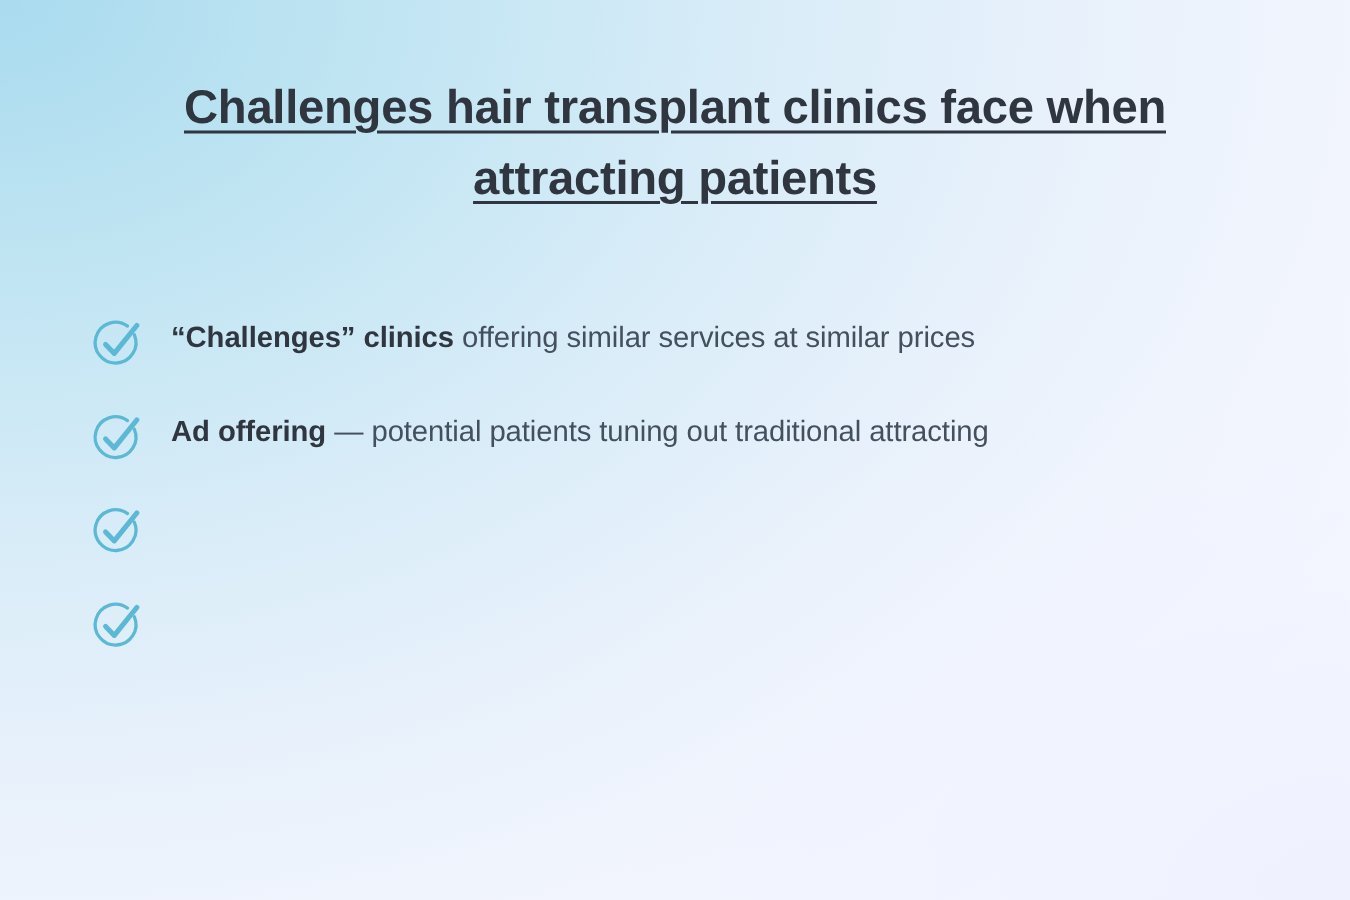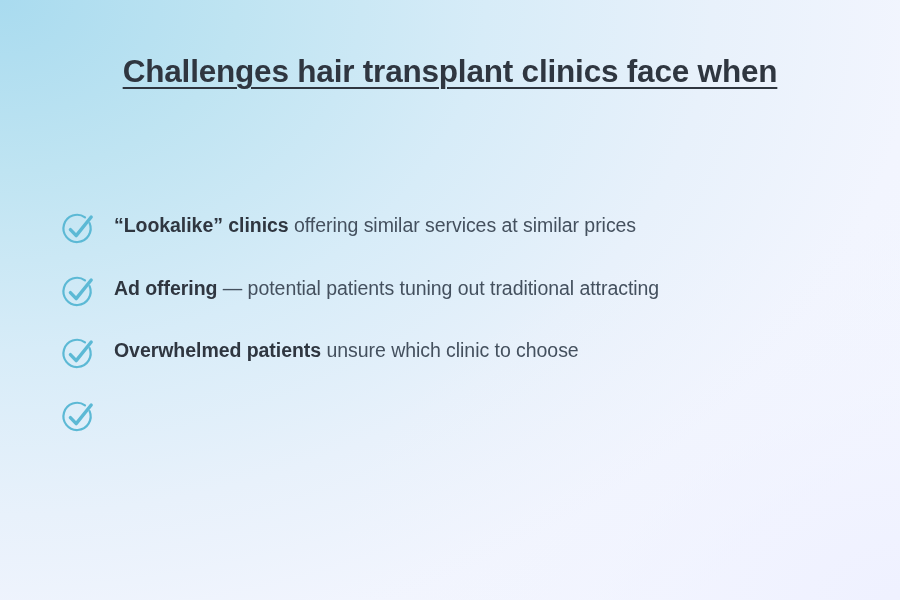--- a/index.html
+++ b/index.html
@@ -106,52 +106,52 @@
   }
 </style>
 </head>
 <body>
 
 <div id="slide">
   <div id="content">
 
     <div class="title-block">
       <span class="title-line">Challenges hair transplant clinics face when</span>
+      <span class="title-line">attracting patients</span>
     </div>
 
     <div class="bullet-list">
 
       <div class="bullet-row">
         <span class="check-icon">
           <svg viewBox="0 0 40 40" xmlns="http://www.w3.org/2000/svg">
             <path d="M31.6 14.2 A13.6 13.6 0 1 1 27.0 8.4" fill="none" stroke="#5cb9d5" stroke-width="2.2" stroke-linecap="round"></path>
             <path d="M12.4 20.6 L18.2 26.6 L33.2 8.0" fill="none" stroke="#5cb9d5" stroke-width="3.4" stroke-linecap="round" stroke-linejoin="round"></path>
           </svg>
         </span>
-        <span class="bullet-text"><span class="lead">“Lookalike” clinics</span><span class="rest"> offering similar services at similar prices</span></span>
+        <span class="bullet-text"><span class="lead">“Challenges” clinics</span><span class="rest"> offering similar services at similar prices</span></span>
       </div>
 
       <div class="bullet-row">
         <span class="check-icon">
           <svg viewBox="0 0 40 40" xmlns="http://www.w3.org/2000/svg">
             <path d="M31.6 14.2 A13.6 13.6 0 1 1 27.0 8.4" fill="none" stroke="#5cb9d5" stroke-width="2.2" stroke-linecap="round"></path>
             <path d="M12.4 20.6 L18.2 26.6 L33.2 8.0" fill="none" stroke="#5cb9d5" stroke-width="3.4" stroke-linecap="round" stroke-linejoin="round"></path>
           </svg>
         </span>
         <span class="bullet-text"><span class="lead">Ad offering</span><span class="rest"> — potential patients tuning out traditional attracting</span></span>
       </div>
 
       <div class="bullet-row">
         <span class="check-icon">
           <svg viewBox="0 0 40 40" xmlns="http://www.w3.org/2000/svg">
             <path d="M31.6 14.2 A13.6 13.6 0 1 1 27.0 8.4" fill="none" stroke="#5cb9d5" stroke-width="2.2" stroke-linecap="round"></path>
             <path d="M12.4 20.6 L18.2 26.6 L33.2 8.0" fill="none" stroke="#5cb9d5" stroke-width="3.4" stroke-linecap="round" stroke-linejoin="round"></path>
           </svg>
         </span>
-        <span class="bullet-text"><span class="lead">Overwhelmed patients</span><span class="rest"> unsure which clinic to choose</span></span>
       </div>
 
       <div class="bullet-row">
         <span class="check-icon">
           <svg viewBox="0 0 40 40" xmlns="http://www.w3.org/2000/svg">
             <path d="M31.6 14.2 A13.6 13.6 0 1 1 27.0 8.4" fill="none" stroke="#5cb9d5" stroke-width="2.2" stroke-linecap="round"></path>
             <path d="M12.4 20.6 L18.2 26.6 L33.2 8.0" fill="none" stroke="#5cb9d5" stroke-width="3.4" stroke-linecap="round" stroke-linejoin="round"></path>
           </svg>
         </span>
       </div>

